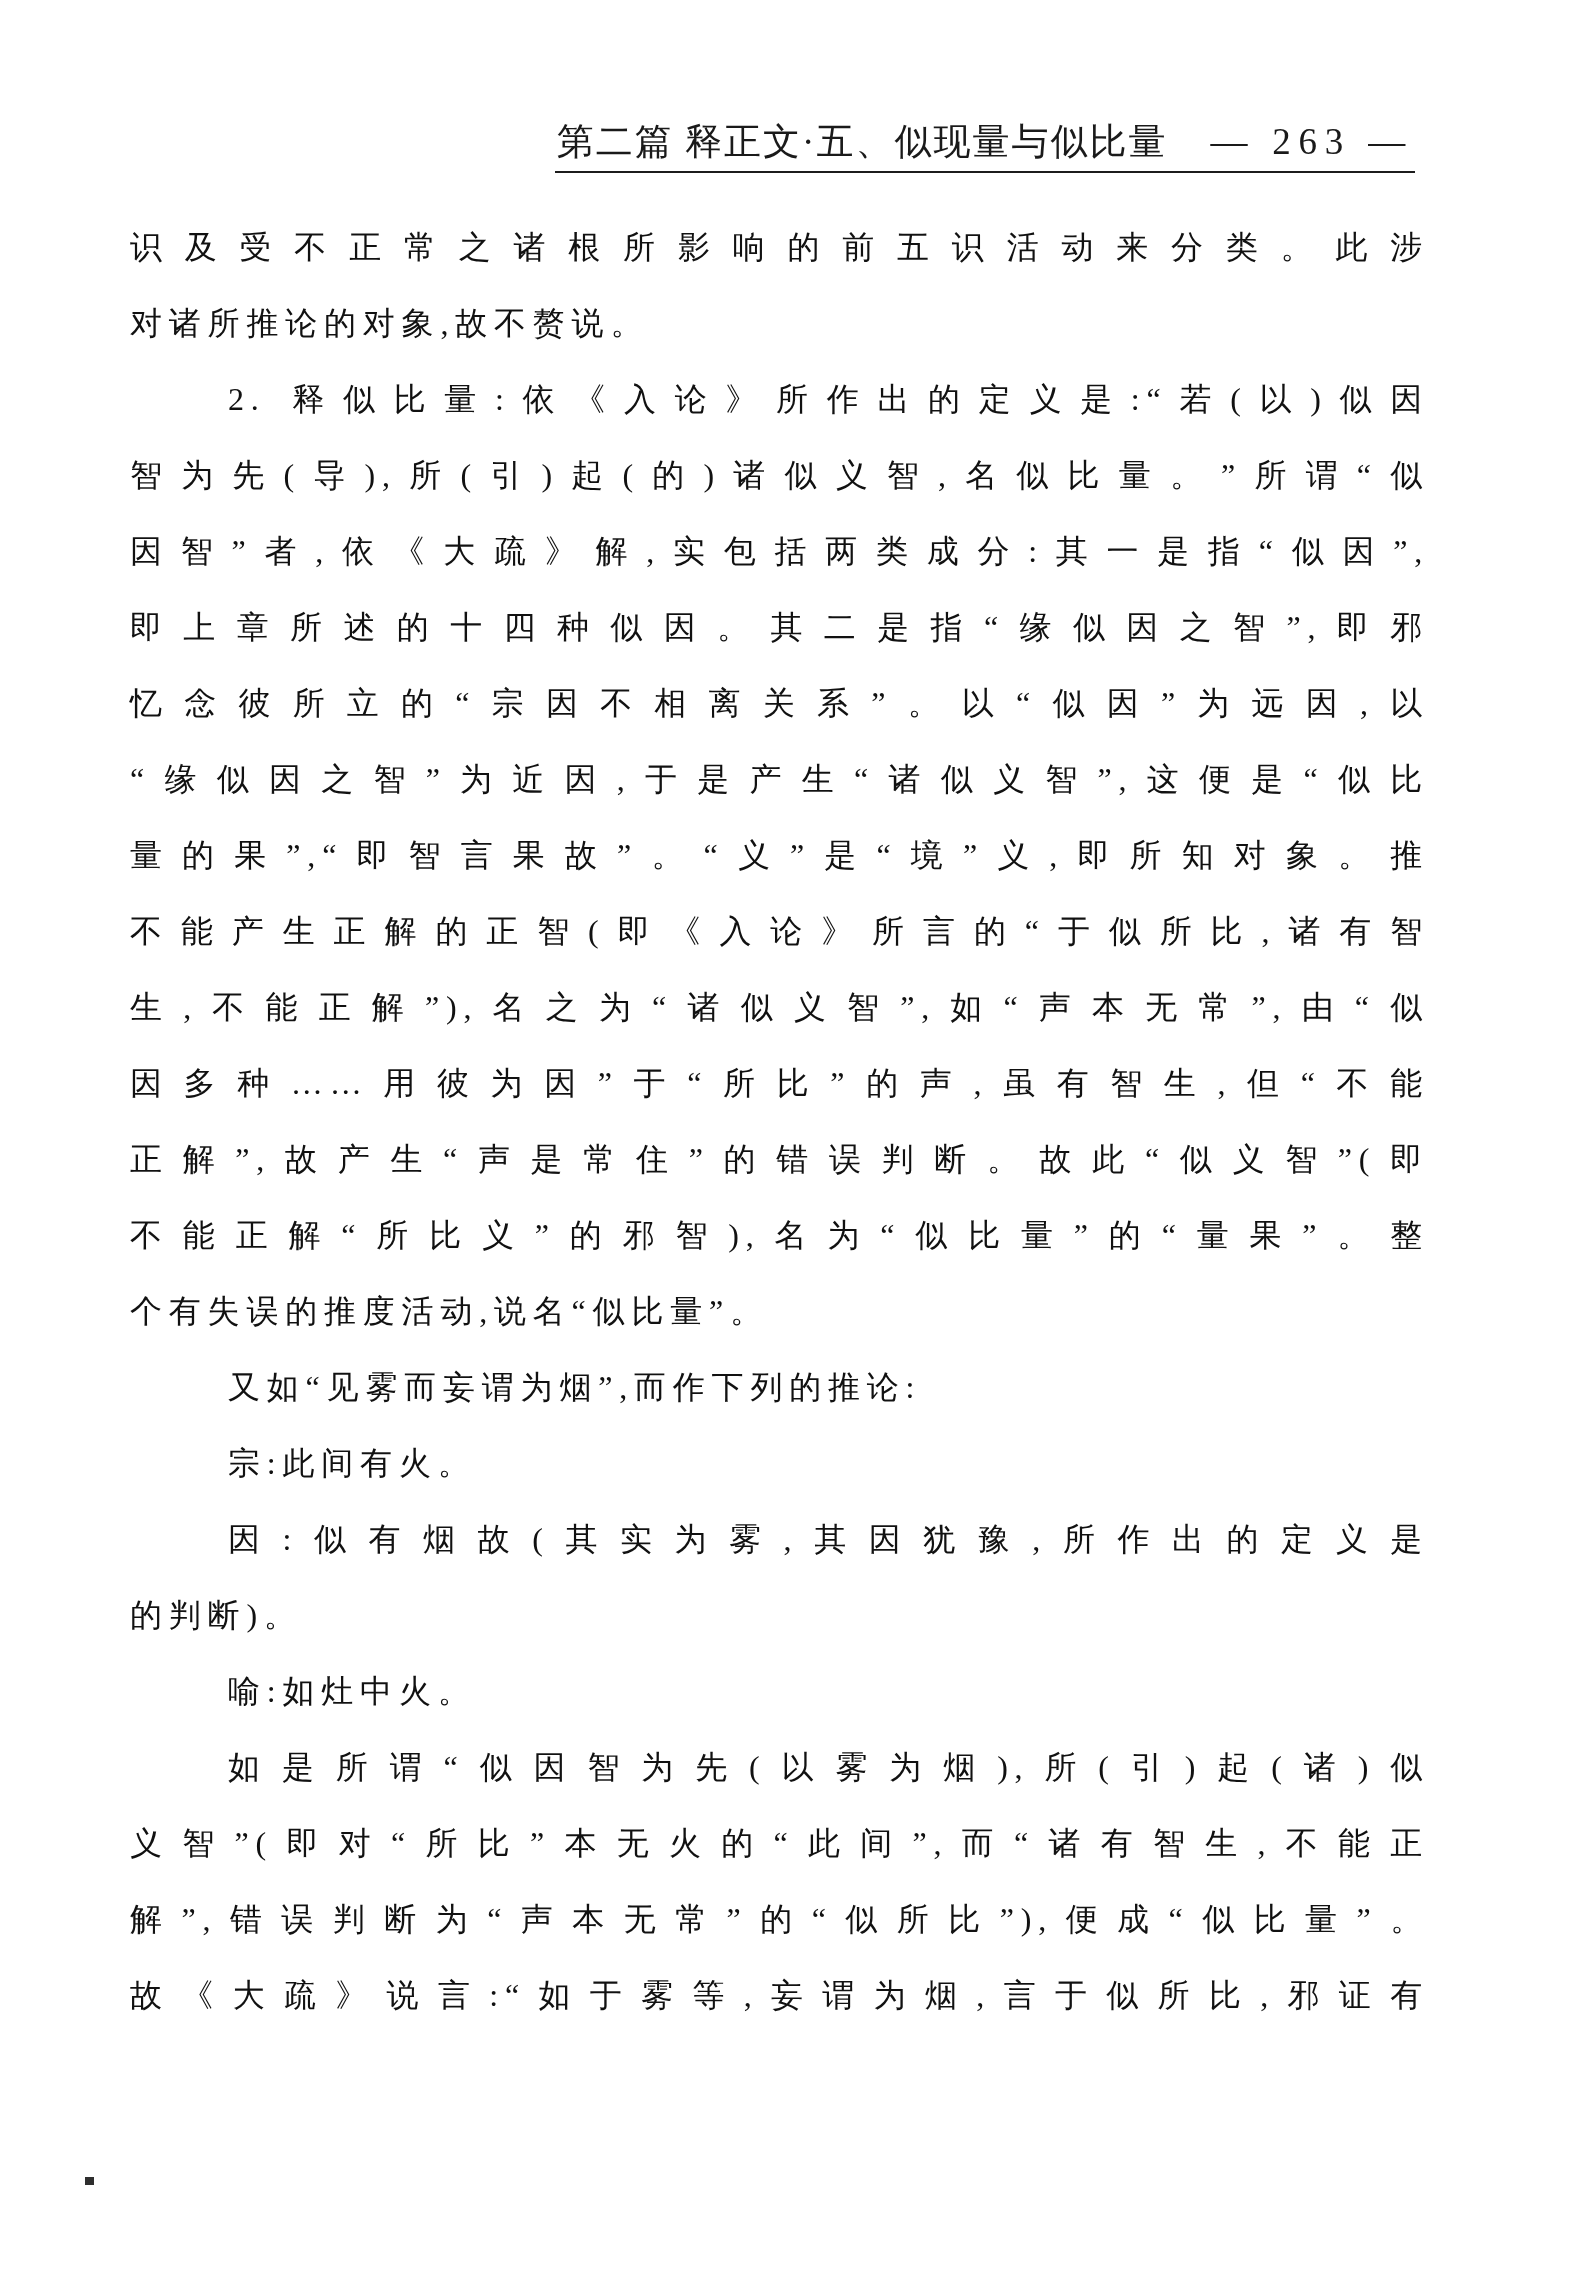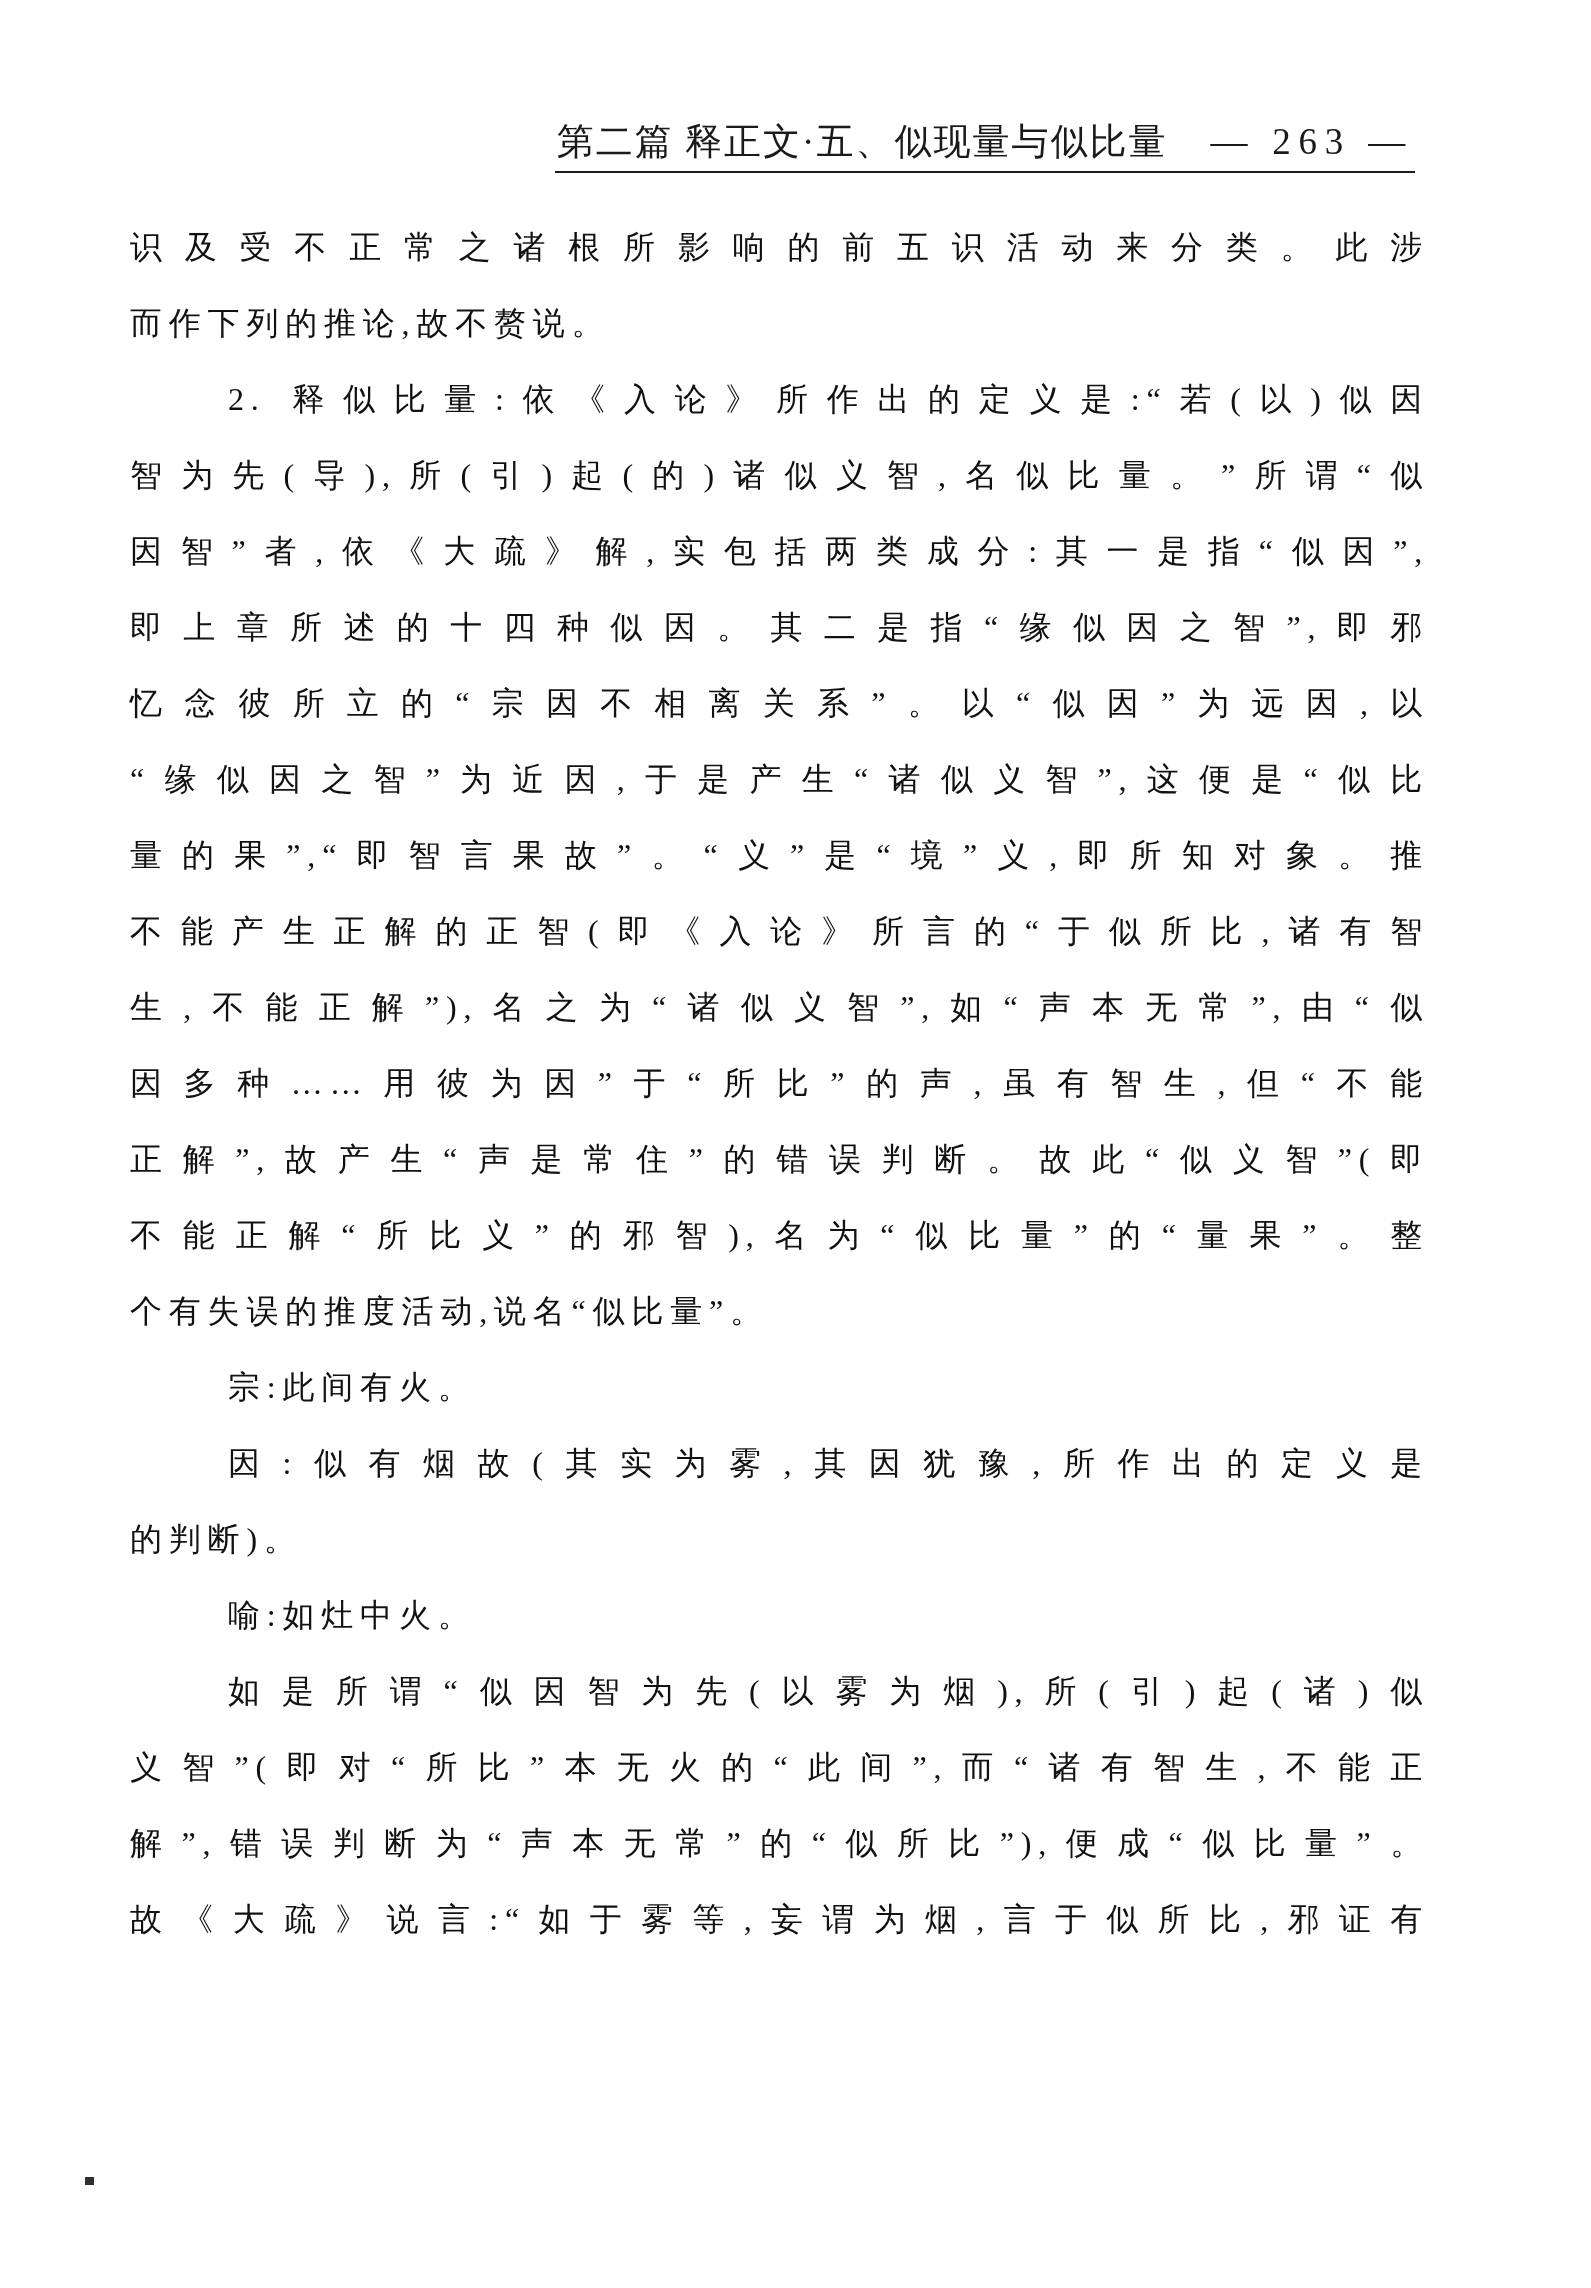--- a/index.html
+++ b/index.html
@@ -67,34 +67,35 @@
 <body>
 
 <div class="page">
 
   <div class="page-header">
     <span class="running-title">第二篇 释正文·五、似现量与似比量</span><span class="page-num">— 263 —</span>
   </div>
 
   <div class="body-text">
     <div class="line fill">识及受不正常之诸根所影响的前五识活动来分类。此涉</div>
-    <div class="line">而作下列的推论,故不赘说。</div>
+    <div class="line">对诸所推论的对象,故不赘说。</div>
     <div class="line fill indent">2. 释似比量:依《入论》所作出的定义是:“若(以)似因</div>
     <div class="line fill">智为先(导),所(引)起(的)诸似义智,名似比量。”所谓“似</div>
     <div class="line fill">因智”者,依《大疏》解,实包括两类成分:其一是指“似因”,</div>
     <div class="line fill">即上章所述的十四种似因。其二是指“缘似因之智”,即邪</div>
     <div class="line fill">忆念彼所立的“宗因不相离关系”。以“似因”为远因,以</div>
     <div class="line fill">“缘似因之智”为近因,于是产生“诸似义智”,这便是“似比</div>
     <div class="line fill">量的果”,“即智言果故”。“义”是“境”义,即所知对象。推</div>
     <div class="line fill">不能产生正解的正智(即《入论》所言的“于似所比,诸有智</div>
     <div class="line fill">生,不能正解”),名之为“诸似义智”,如“声本无常”,由“似</div>
     <div class="line fill">因多种……用彼为因”于“所比”的声,虽有智生,但“不能</div>
     <div class="line fill">正解”,故产生“声是常住”的错误判断。故此“似义智”(即</div>
     <div class="line fill">不能正解“所比义”的邪智),名为“似比量”的“量果”。整</div>
     <div class="line">个有失误的推度活动,说名“似比量”。</div>
+    <div class="line indent">又如“见雾而妄谓为烟”,而作下列的推论:</div>
     <div class="line indent">宗:此间有火。</div>
     <div class="line fill indent">因:似有烟故(其实为雾,其因犹豫,所作出的定义是</div>
     <div class="line">的判断)。</div>
     <div class="line indent">喻:如灶中火。</div>
     <div class="line fill indent">如是所谓“似因智为先(以雾为烟),所(引)起(诸)似</div>
     <div class="line fill">义智”(即对“所比”本无火的“此间”,而“诸有智生,不能正</div>
     <div class="line fill">解”,错误判断为“声本无常”的“似所比”),便成“似比量”。</div>
     <div class="line fill">故《大疏》说言:“如于雾等,妄谓为烟,言于似所比,邪证有</div>
   </div>
 

